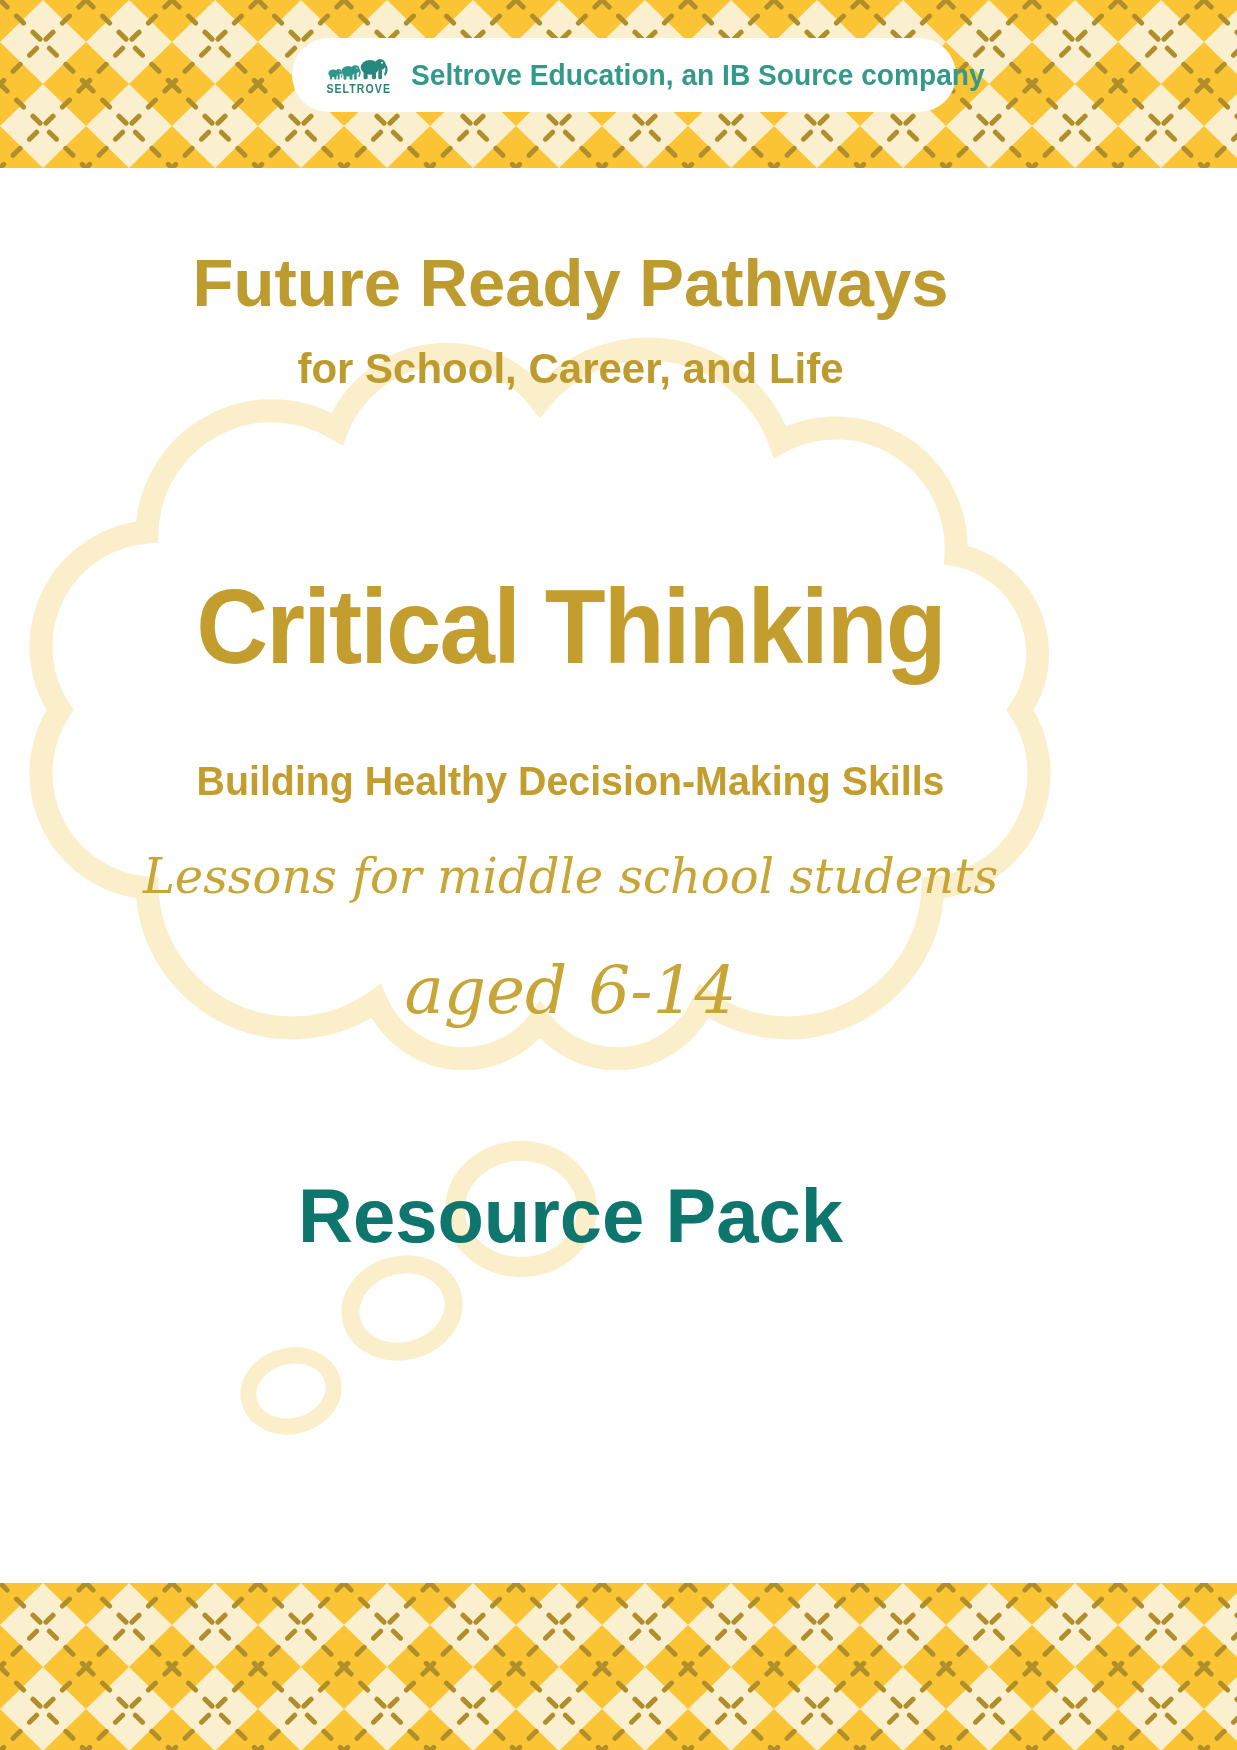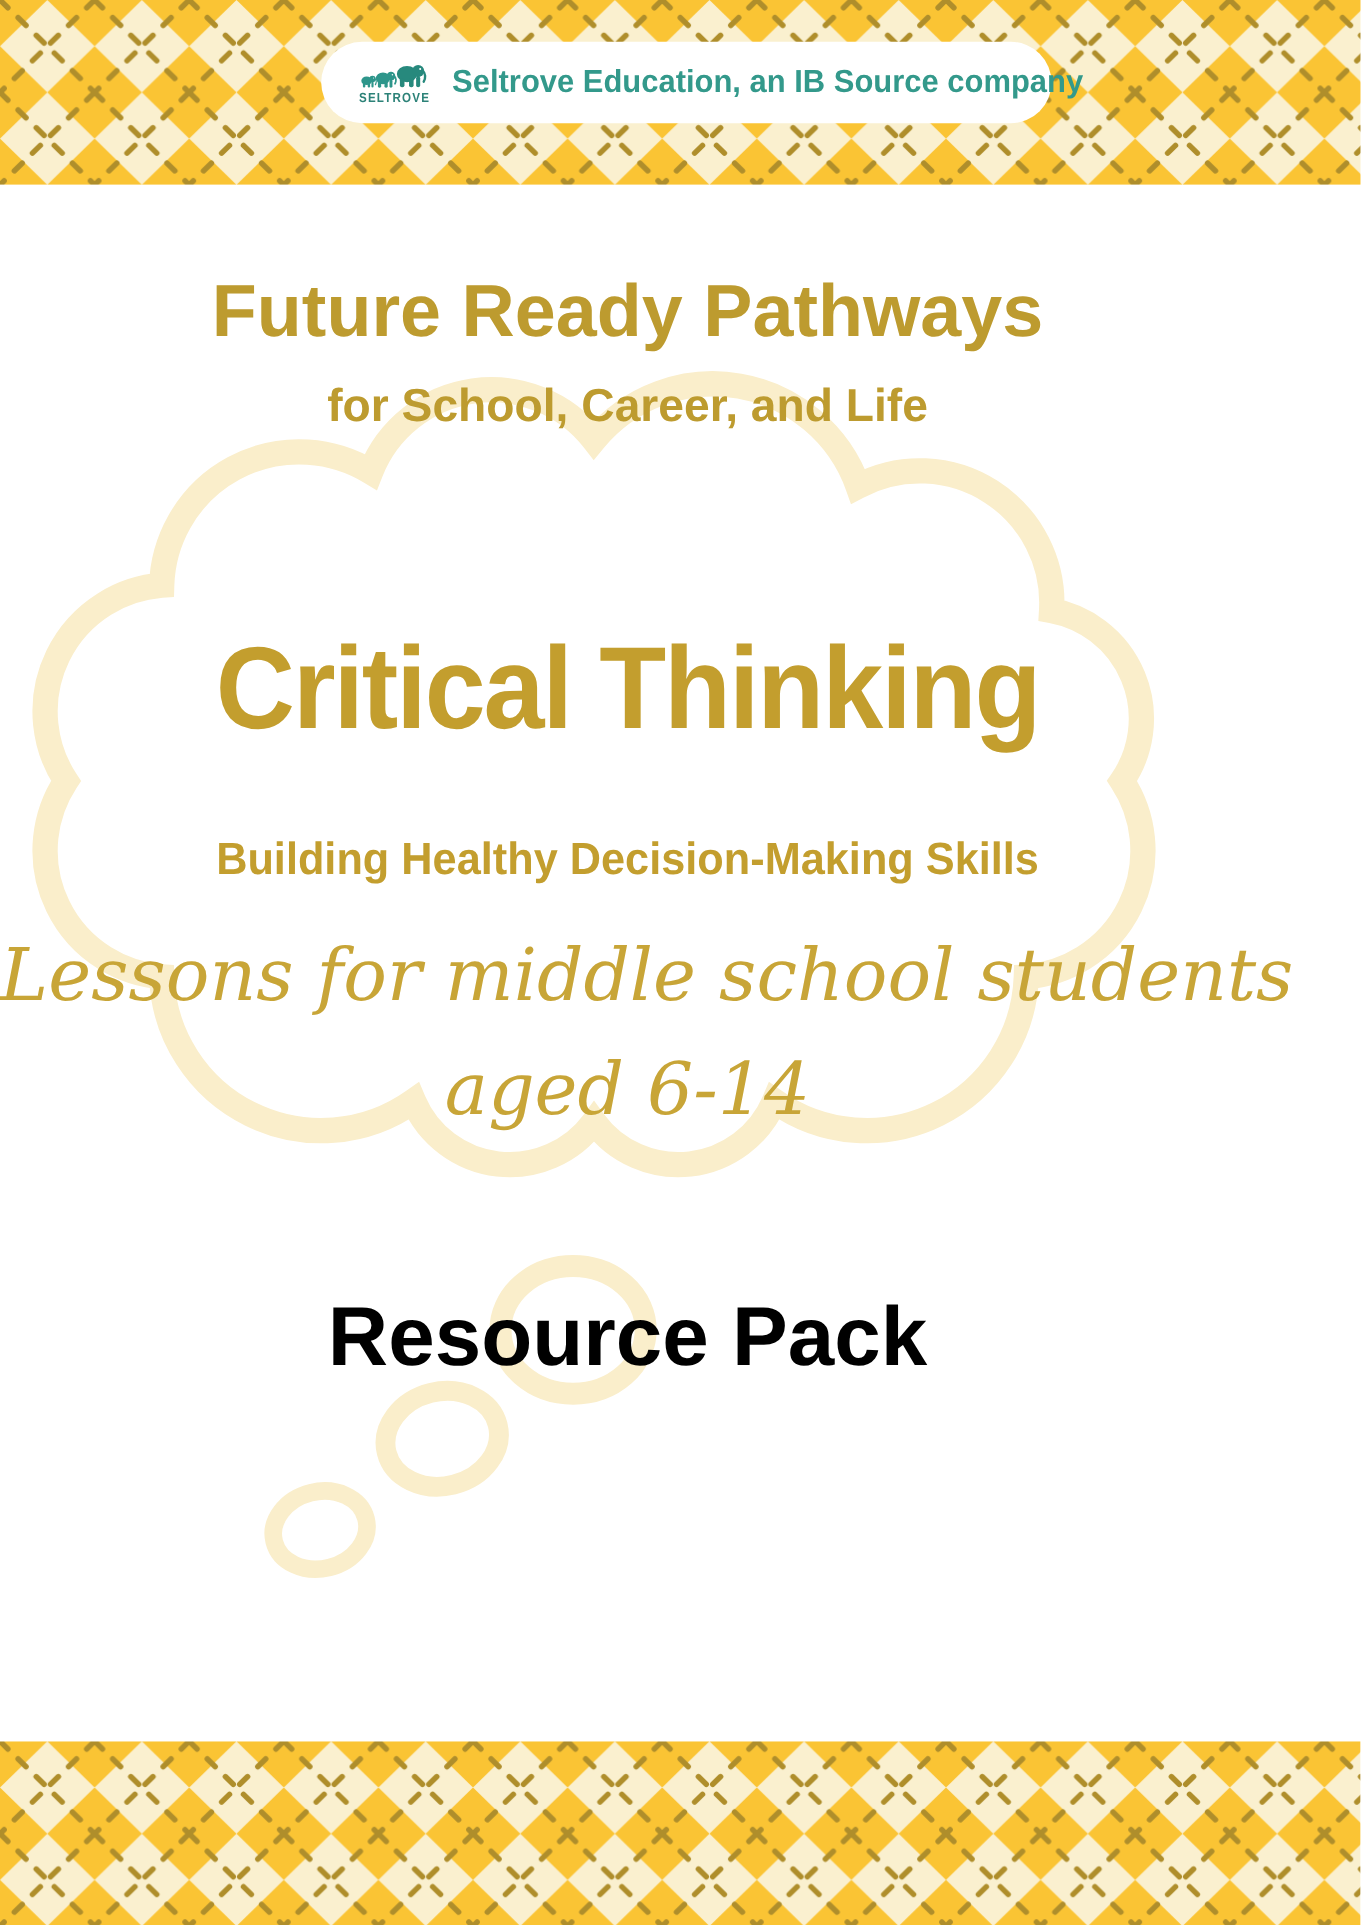--- a/index.html
+++ b/index.html
@@ -46,23 +46,23 @@
     white-space:nowrap;
   }
   .main-subtitle{
     top:758px;font-size:41px;font-weight:bold;color:#C39E2E;
     transform:scaleX(.96);transform-origin:center;
   }
   .script-line{
     font-family:"DejaVu Serif",serif;font-style:italic;font-weight:normal;
     color:#C8A537;
   }
-  .script1{top:848px;font-size:66px;white-space:nowrap;}
+  .script1{top:848px;font-size:48px;white-space:nowrap;}
   .script2{top:952px;font-size:66px;}
-  .pack-title{top:1172px;font-size:76px;font-weight:bold;color:#000000;}
+  .pack-title{top:1172px;font-size:76px;font-weight:bold;color:#0f766e;}
 </style>
 </head>
 <body>
 
 <svg class="argyle top" viewBox="0 0 1237 168" preserveAspectRatio="none" aria-hidden="true">
   <defs>
     <pattern id="argyleTop" width="86" height="84" patternUnits="userSpaceOnUse">
       <rect width="86" height="84" fill="#FAC434"></rect>
       <path d="M43 0 L86 42 L43 84 L0 42 Z" fill="#FAF0CF"></path>
       <g stroke="#AF8E2B" stroke-width="5" stroke-dasharray="10 13" stroke-linecap="round">

